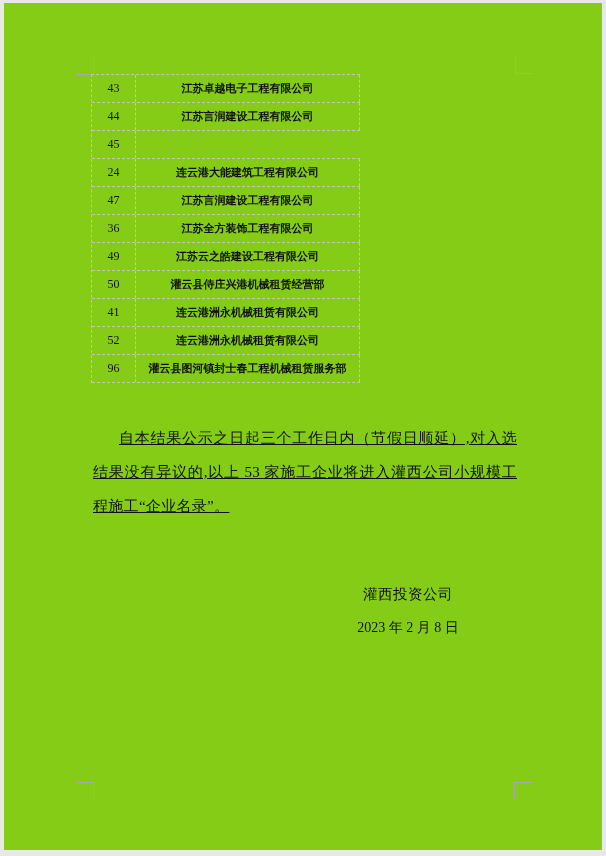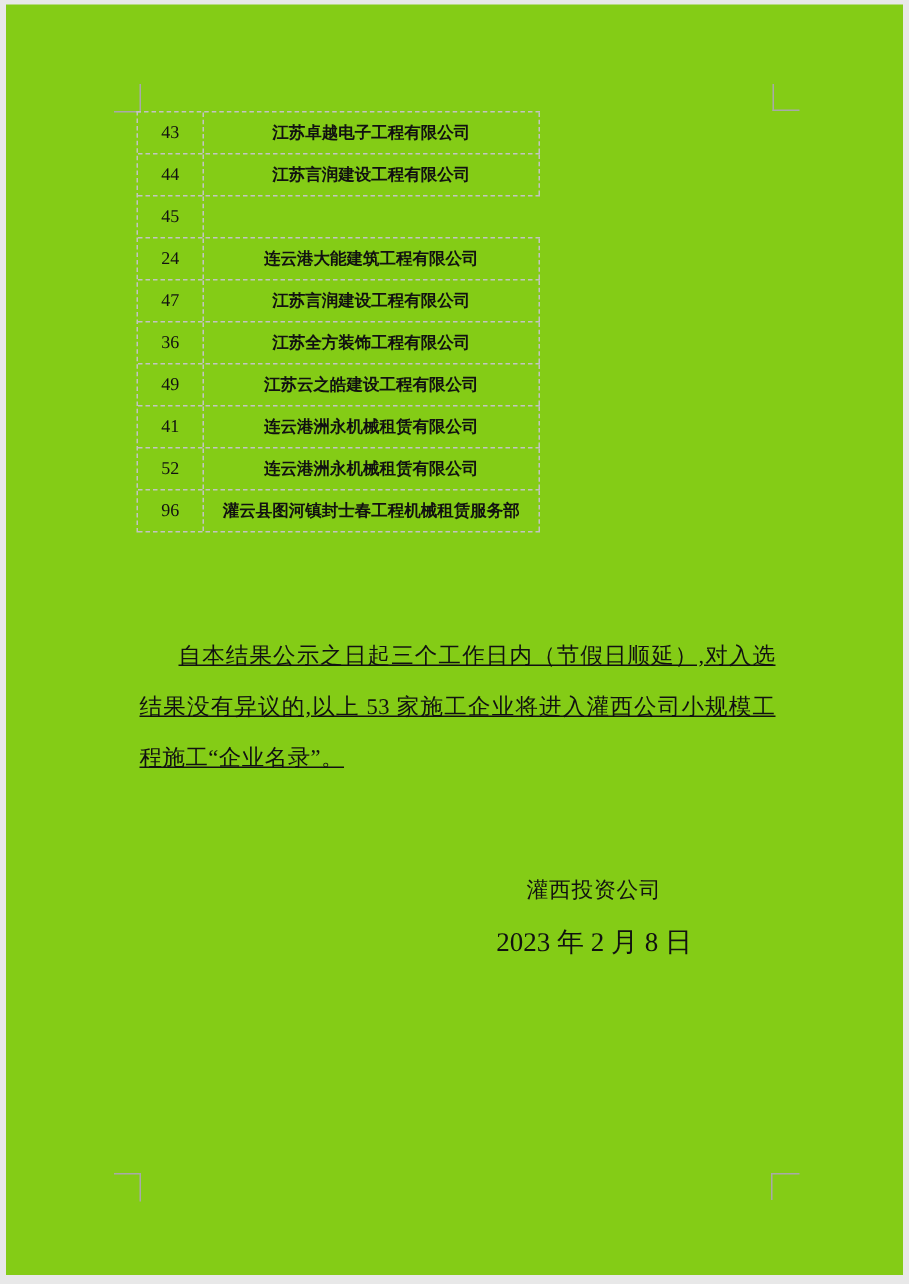--- a/index.html
+++ b/index.html
@@ -73,28 +73,28 @@
     font-size: 15px;
     line-height: 34px;
     text-align: justify;
     text-indent: 26px;
     letter-spacing: 0.3px;
     text-decoration: underline;
   }
 
   .signature-block {
     position: absolute;
-    left: 272px;
+    left: 284px;
     top: 574px;
     width: 240px;
     text-align: center;
     line-height: 34px;
   }
   .signature-company { font-size: 14.5px; letter-spacing: 0.5px; }
-  .signature-date { font-size: 18px; }
+  .signature-date { font-size: 14px; }
 </style>
 </head>
 <body>
 
 <div class="paper">
 
   <div class="mark mark-tl"></div>
   <div class="mark mark-tr"></div>
   <div class="mark mark-bl"></div>
   <div class="mark mark-br"></div>
@@ -121,20 +121,24 @@
     </div>
     <div class="doc-row">
       <div class="cell-num">36</div>
       <div class="cell-name">江苏全方装饰工程有限公司</div>
     </div>
     <div class="doc-row">
       <div class="cell-num">49</div>
       <div class="cell-name">江苏云之皓建设工程有限公司</div>
     </div>
     <div class="doc-row">
+      <div class="cell-num">50</div>
+      <div class="cell-name">灌云县侍庄兴港机械租赁经营部</div>
+    </div>
+    <div class="doc-row">
       <div class="cell-num">41</div>
       <div class="cell-name">连云港洲永机械租赁有限公司</div>
     </div>
     <div class="doc-row">
       <div class="cell-num">52</div>
       <div class="cell-name">连云港洲永机械租赁有限公司</div>
     </div>
     <div class="doc-row">
       <div class="cell-num">96</div>
       <div class="cell-name">灌云县图河镇封士春工程机械租赁服务部</div>

